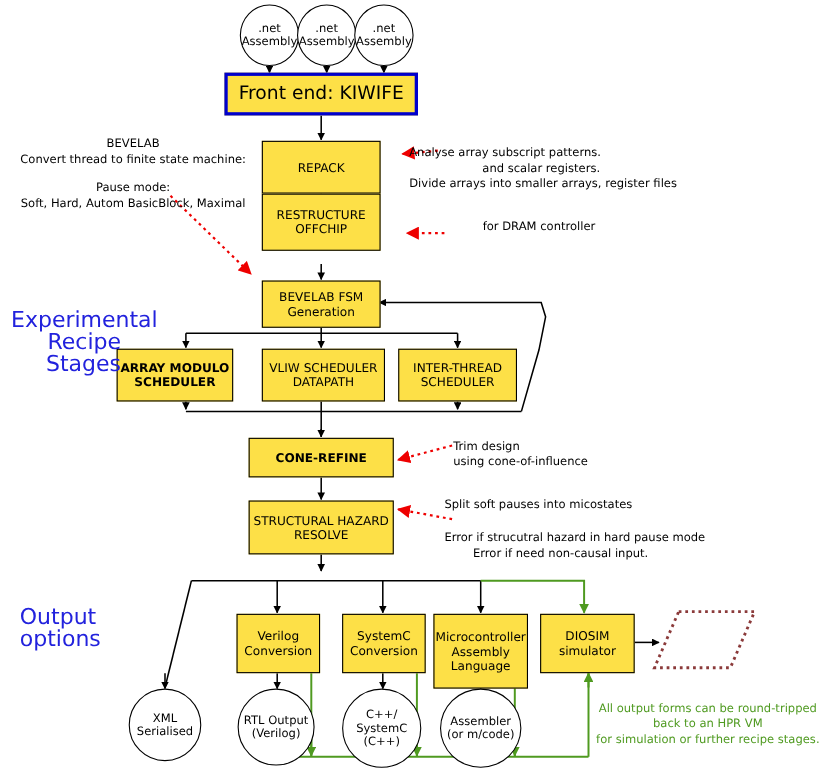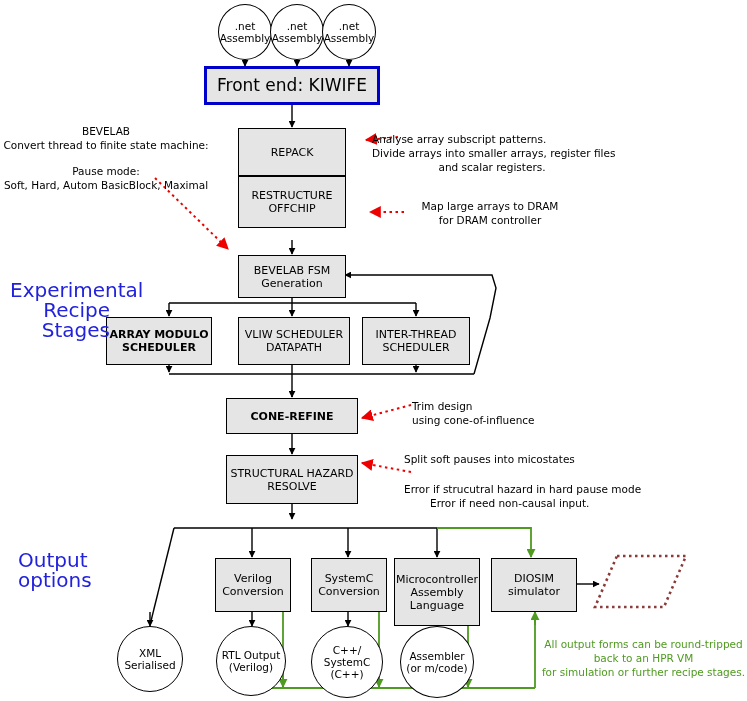--- a/index.html
+++ b/index.html
@@ -4,21 +4,21 @@
 <style>
   html,body{margin:0;padding:0;background:#ffffff;}
   body{
     width:747px;height:701px;position:relative;overflow:hidden;
     font-family:"DejaVu Sans", sans-serif;
     color:#000;
   }
   #canvas{position:absolute;left:0;top:0;width:747px;height:701px;}
   svg.layer{position:absolute;left:0;top:0;width:747px;height:701px;overflow:visible;}
   .node{position:absolute;box-sizing:border-box;display:flex;align-items:center;justify-content:center;text-align:center;}
-  .box{border:1px solid #000;background:#e5e5e5;font-size:11px;line-height:13px;}
+  .box{border:1px solid #000;background:#fde047;font-size:11px;line-height:13px;}
   .box.bigblue{border:3px solid #0000cc;font-size:17px;}
   .ellipse{border:1px solid #000;border-radius:50%;background:#fff;font-size:10.5px;line-height:12px;align-items:center;}
   .lbl{position:absolute;text-align:center;}
   .bluebig{color:#2222dd;font-size:20px;line-height:20px;text-align:right;}
   .green{color:#4f9a20;font-size:10.5px;line-height:14px;}
   .blacklbl{color:#000;font-size:10.5px;line-height:14px;}
   .nowrap{white-space:nowrap;}
 </style>
 </head>
 <body>
@@ -236,36 +236,35 @@
       <div>(C++)</div>
     </div>
   </div>
   <div class="node ellipse" style="left:400px;top:626px;width:74px;height:72px;">
     <div>
       <div>Assembler</div>
       <div>(or m/code)</div>
     </div>
   </div>
 
-  <div class="lbl blacklbl" style="left:0px;top:124px;width:212px;">
+  <div class="lbl blacklbl" style="left:15px;top:124px;width:212px;">
     <div class="nowrap">BEVELAB</div>
     <div class="nowrap">Convert thread to finite state machine:</div>
     <div style="height:12px;"></div>
     <div class="nowrap">Pause mode:</div>
     <div class="nowrap">Soft, Hard, Autom BasicBlock, Maximal</div>
   </div>
 
   <div class="lbl blacklbl" style="left:372px;top:132px;width:240px;">
     <div class="nowrap" style="text-align:left;">Analyse array subscript patterns.</div>
+    <div class="nowrap">and scalar registers.</div>
     <div class="nowrap">Divide arrays into smaller arrays, register files</div>
-    <div class="nowrap">and scalar registers.</div>
   </div>
 
   <div class="lbl blacklbl" style="left:396px;top:199px;width:188px;">
-    <div class="nowrap">Map large arrays to DRAM</div>
     <div class="nowrap">for DRAM controller</div>
   </div>
 
   <div class="lbl blacklbl" style="left:412px;top:399px;width:180px;text-align:left;">
     <div class="nowrap">Trim design</div>
     <div class="nowrap">using cone-of-influence</div>
   </div>
 
   <div class="lbl blacklbl" style="left:404px;top:452px;width:300px;text-align:left;">
     <div class="nowrap">Split soft pauses into micostates</div>

